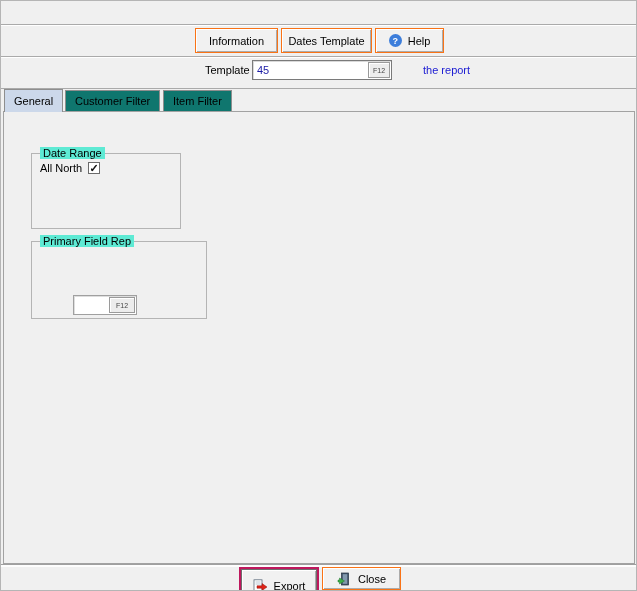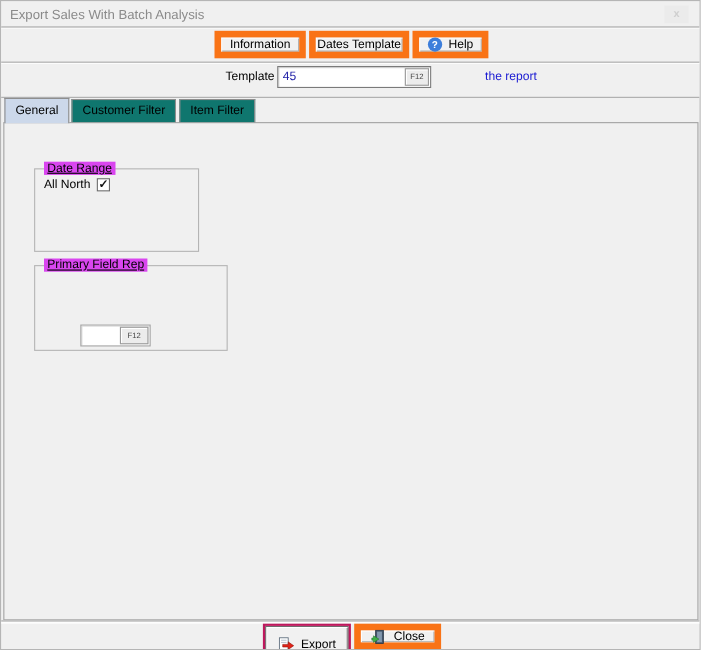--- a/index.html
+++ b/index.html
@@ -13,51 +13,51 @@
   .title{position:absolute;left:8px;top:5px;font-size:12px;color:#8a8a8a;}
   .win-close{position:absolute;right:10px;top:4px;width:22px;height:16px;background:#ebebeb;
     color:#cfcfcf;text-align:center;line-height:15px;font-size:10px;font-weight:bold;}
   
   .strip{position:absolute;left:0;width:100%;background:#f0f0f0;
     border-top:1px solid #aaaaaa;box-shadow:inset 0 1px 0 #ffffff;}
   .strip-buttons{top:23px;height:31px;}
   .strip-template{top:55px;height:31px;border-bottom:1px solid #aaaaaa;}
   
   .btn3d{
-    position:absolute;box-sizing:border-box;background:#f1f1f1;border:6px solid #f97316;
+    position:absolute;box-sizing:border-box;background:#f1f1f1;border:1px solid #f97316;
     box-shadow:inset 1px 1px 0 #ffffff, inset -1px -1px 0 #ababab;
     display:flex;align-items:center;justify-content:center;gap:6px;font-size:11px;cursor:default;
   }
   .btn-information{left:194px;top:27px;width:83px;height:25px;}
   .btn-savetemplate{left:280px;top:27px;width:91px;height:25px;}
   .btn-help{left:374px;top:27px;width:69px;height:25px;}
   .help-circle{width:13px;height:13px;border-radius:50%;background:#3d7edb;color:#fff;
     font-weight:bold;font-size:9px;display:flex;align-items:center;justify-content:center;}
   
   .template-label{position:absolute;left:204px;top:63px;}
   .template-input{position:absolute;left:251px;top:59px;width:140px;height:20px;box-sizing:border-box;
     background:#fff;border:1px solid #7a7a7a;box-shadow:inset 1px 1px 0 #d9d9d9;}
   .template-value{position:absolute;left:4px;top:3px;color:#1b1ba5;}
   .f12-btn{position:absolute;box-sizing:border-box;background:#ececec;border:1px solid #9a9a9a;
     box-shadow:inset 1px 1px 0 #fff;font-size:7px;color:#444;display:flex;align-items:center;justify-content:center;}
   .template-f12{right:1px;top:1px;width:22px;height:16px;}
-  .template-link{position:absolute;left:420px;top:63px;color:#1919d2;padding-left:20px;}
+  .template-link{position:absolute;left:402px;top:63px;color:#1919d2;padding-left:20px;}
   
   .tab{position:absolute;top:89px;height:21px;box-sizing:border-box;background:#0f766e;
     border:1px solid #8e8e8e;border-bottom:none;display:flex;align-items:center;
     padding:0 9px;z-index:3;}
   .tab.active{background:#ccd8ea;top:88px;height:23px;}
   .tab-general{left:3px;}
   .tab-customer{left:64px;}
   .tab-item{left:162px;}
   .tabpage{position:absolute;left:2px;top:110px;width:632px;height:453px;box-sizing:border-box;
     border:1px solid #a2a2a2;background:#f0f0f0;z-index:1;}
   
   .fset{position:absolute;box-sizing:border-box;border:1px solid #b4b4b4;z-index:2;}
-  .fset-legend{position:absolute;top:-7px;left:8px;background:#d946ef;padding:0 3px;text-decoration:underline;}
+  .fset-legend{position:absolute;top:-7px;left:8px;background:#5eead4;padding:0 3px;}
   .fs-daterange{left:30px;top:152px;width:150px;height:76px;}
   .fs-fieldrep{left:30px;top:240px;width:176px;height:78px;}
   .alldates-row{position:absolute;left:8px;top:8px;display:flex;align-items:center;gap:6px;}
   .checkbox{width:12px;height:12px;box-sizing:border-box;background:#fff;border:1px solid #6b6b6b;
     font-size:11px;line-height:10px;text-align:center;color:#111;font-weight:bold;}
   .combo{position:absolute;box-sizing:border-box;height:20px;border:1px solid #a9a9a9;
     background:#f0f0f0;box-shadow:inset 1px 1px 0 #dcdcdc;}
   .combo .val{position:absolute;left:4px;top:3px;color:#9f9f9f;}
   .combo .drop{position:absolute;right:1px;top:1px;bottom:1px;width:17px;background:#ececec;
     border:1px solid #bdbdbd;display:flex;align-items:center;justify-content:center;}
@@ -111,24 +111,20 @@
   .btn-export{left:238px;top:566px;width:80px;height:37px;border:2px solid #be185d;
     box-shadow:inset 0 0 0 1px #6e6e6e, inset 2px 2px 0 #ffffff, inset -2px -2px 0 #ababab;}
   .btn-close{left:321px;top:566px;width:79px;height:23px;}
   .icon16{width:15px;height:14px;flex:0 0 auto;}
 </style>
 </head>
 <body>
 
 <div class="window">
 
-  <div class="titlebar">
-    <span class="title">Export Sales With Batch Analysis</span>
-    <div class="win-close">x</div>
-  </div>
 
   <div class="strip strip-buttons"></div>
   <div class="btn3d btn-information">
     <span>Information</span>
   </div>
   <div class="btn3d btn-savetemplate">
     <span>Dates Template</span>
   </div>
   <div class="btn3d btn-help">
     <span class="help-circle">?</span>

